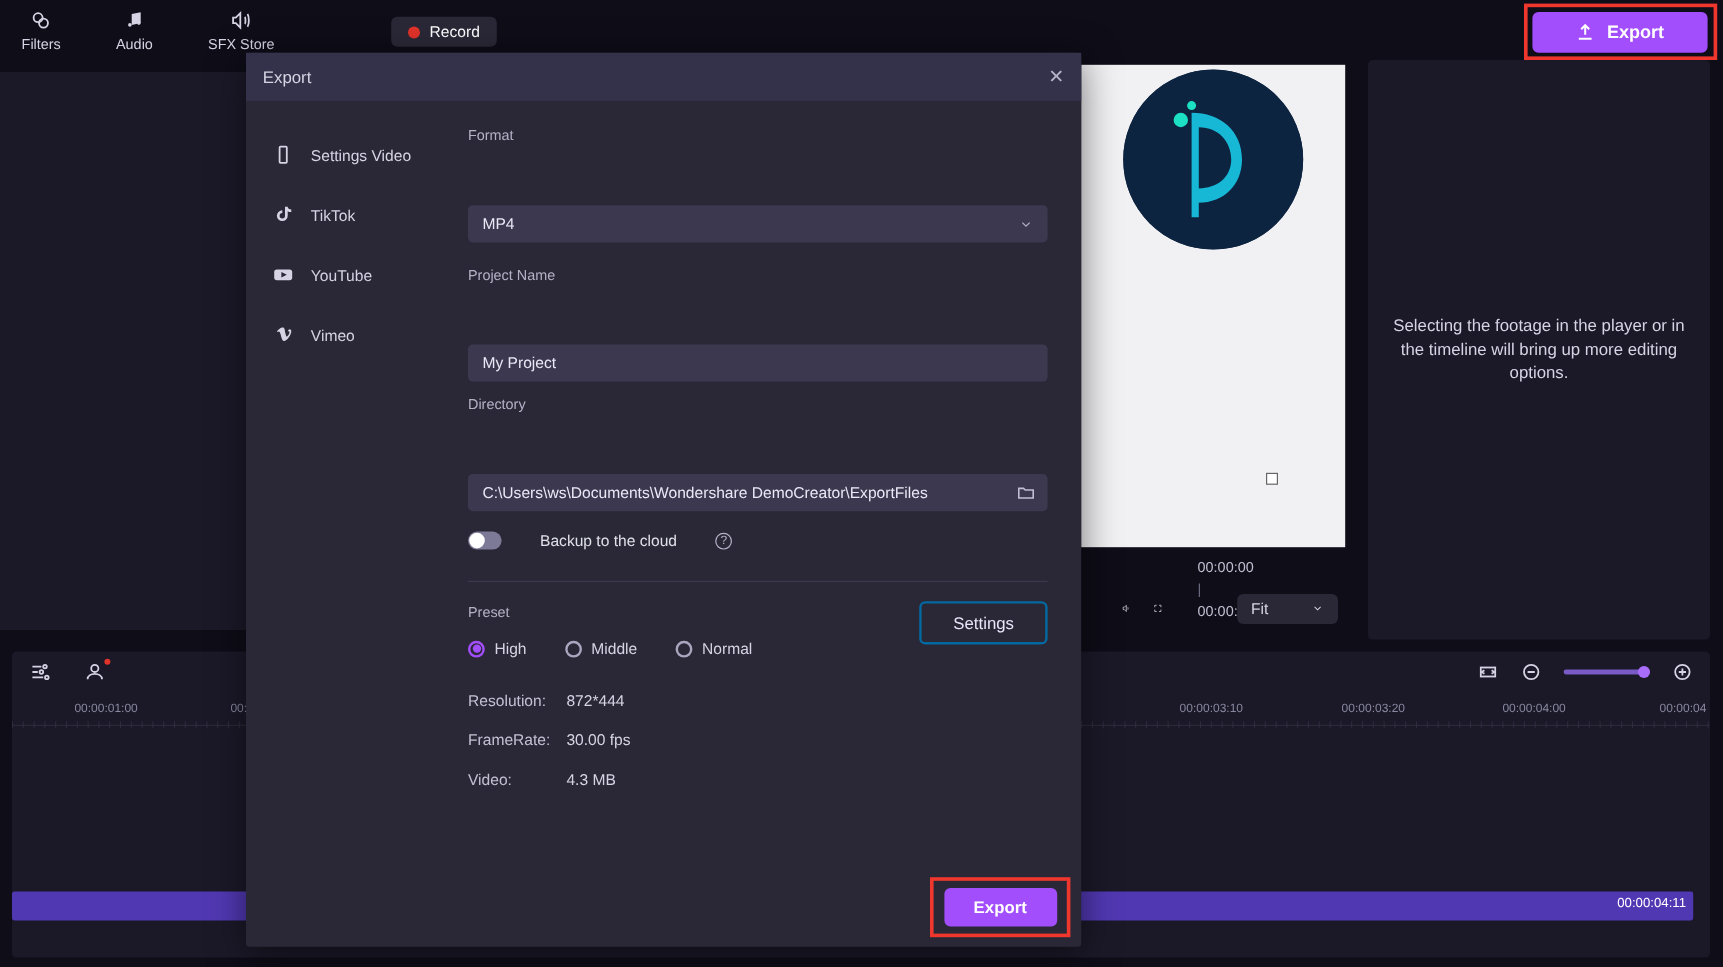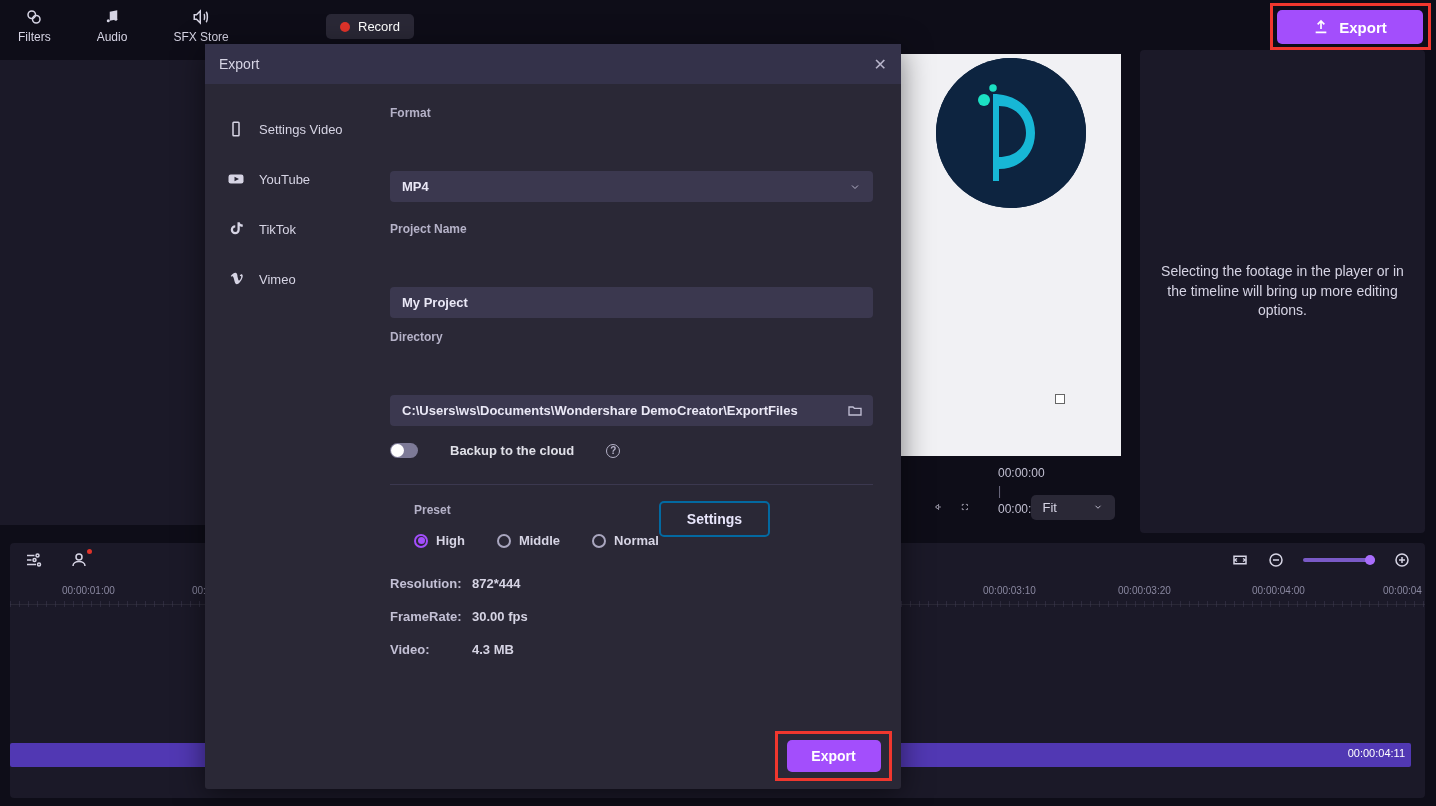--- a/index.html
+++ b/index.html
@@ -168,39 +168,39 @@
   color: #d6d4e4; font-size: 13px; cursor: pointer;
 }
 .side-item.active {
   background: linear-gradient(90deg, #7a3fe6, #5a2dc9);
   font-weight: 600; color: #fff;
 }
 .side-item .sicon { width: 18px; height: 18px; display: inline-flex; align-items: center; justify-content: center; }
 
 .modal-main {
   flex: 1; padding: 20px 28px 0 10px;
-  display: flex; flex-direction: column; gap: 10px; font-weight: bold;
+  display: flex; flex-direction: column; gap: 10px;
 }
 .fld-label { color: #b5b2c8; font-size: 12px; margin-top: 2px; }
 .fld-input {
   background: #3b384f; border-radius: 4px; padding: 8px 12px;
   color: #eae8f6; font-size: 13px;
   display: flex; align-items: center; justify-content: space-between; margin-top: 41px;
 }
 .fld-input .chev { color: #b5b2c8; }
 .fld-dir { position: relative; }
 .fld-dir .folder { position: absolute; right: 10px; top: 50%; transform: translateY(-50%); color: #c1bed4; cursor: pointer;}
 .toggle-row { display: flex; align-items: center; gap: 32px; padding: 7px 0 8px; }
 .toggle {
   width: 28px; height: 15px; border-radius: 10px; background: #7d7a97; position: relative; cursor: pointer;
 }
 .toggle::after { content:''; position: absolute; left: 1px; top: 1px; width: 13px; height: 13px; border-radius: 50%; background: #fff; }
 .q-icon { width: 14px; height: 14px; border: 1px solid #b5b2c8; border-radius: 50%; display: inline-flex; align-items: center; justify-content: center; font-size: 10px; color: #b5b2c8;}
 .hr { height: 1px; background: #3b384f; margin: 8px 0 6px; }
-.preset-row { display: flex; align-items: flex-start; justify-content: flex-start; margin-left: 24px; }
+.preset-row { display: flex; align-items: flex-start; justify-content: space-between; }
 .preset-left { display: flex; flex-direction: column; gap: 10px; }
 .radios { display: flex; gap: 32px; padding-top: 6px; }
 .radio { display: flex; align-items: center; gap: 8px; cursor: pointer; color: #d6d4e4; font-size: 13px;}
 .radio .bullet {
   width: 14px; height: 14px; border-radius: 50%; border: 2px solid #a9a6bf;
   display: inline-flex; align-items: center; justify-content: center;
 }
 .radio.sel .bullet { border-color: #a34efc; }
 .radio.sel .bullet::after { content:''; width: 7px; height: 7px; border-radius: 50%; background: #a34efc; }
 .settings-btn {
@@ -406,33 +406,33 @@
         <span class="sicon">
             <svg viewBox="0 0 24 24" fill="none" stroke="currentColor" stroke-width="2">
               <rect x="8" y="3" width="8" height="18" rx="1"></rect>
             </svg>
           </span>
         <span>Settings Video</span>
       </div>
       <div class="side-item">
         <span class="sicon">
             <svg viewBox="0 0 24 24" fill="currentColor">
+              <path d="M14 3v10a3 3 0 11-3-3V7a6 6 0 106 6V8c1 1 3 1 4 1V6c-2 0-4-1-4-3h-3z"></path>
+            </svg>
+          </span>
+        <span>TikTok</span>
+      </div>
+      <div class="side-item">
+        <span class="sicon">
+            <svg viewBox="0 0 24 24" fill="currentColor">
               <rect x="2" y="6" width="20" height="12" rx="3"></rect>
               <path d="M10 9l6 3-6 3z" fill="#2a2836"></path>
             </svg>
           </span>
         <span>YouTube</span>
-      </div>
-      <div class="side-item">
-        <span class="sicon">
-            <svg viewBox="0 0 24 24" fill="currentColor">
-              <path d="M14 3v10a3 3 0 11-3-3V7a6 6 0 106 6V8c1 1 3 1 4 1V6c-2 0-4-1-4-3h-3z"></path>
-            </svg>
-          </span>
-        <span>TikTok</span>
       </div>
       <div class="side-item">
         <span class="sicon">
             <svg viewBox="0 0 24 24" fill="currentColor">
               <path d="M21 8c0 4-5 11-8 11-2 0-3-4-4-8-1-3-2-3-3-2l-1-1c2-2 5-5 7-4 1 0 2 2 2 5 1 3 1 5 2 5s3-3 3-5c0-1-1-1-2-1 1-3 4-3 4 0z"></path>
             </svg>
           </span>
         <span>Vimeo</span>
       </div>
     </div>

